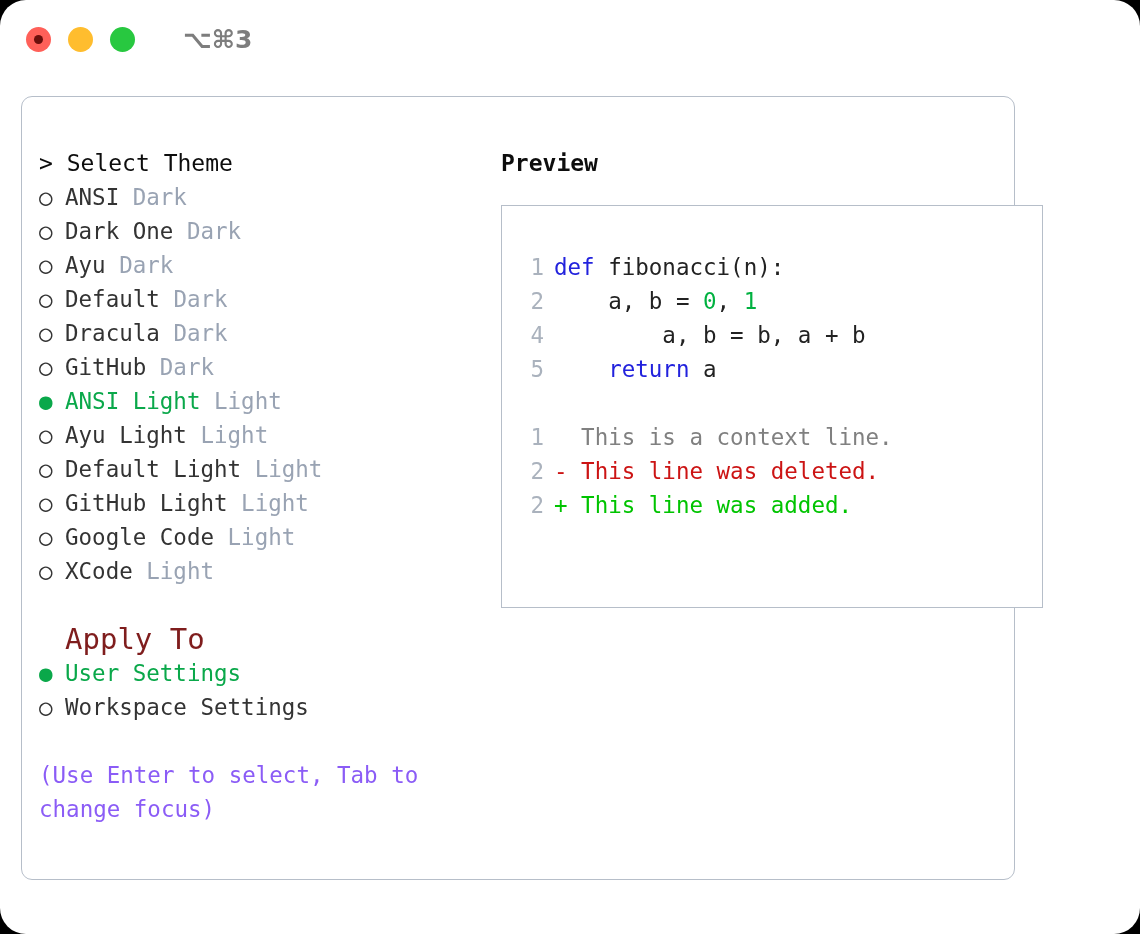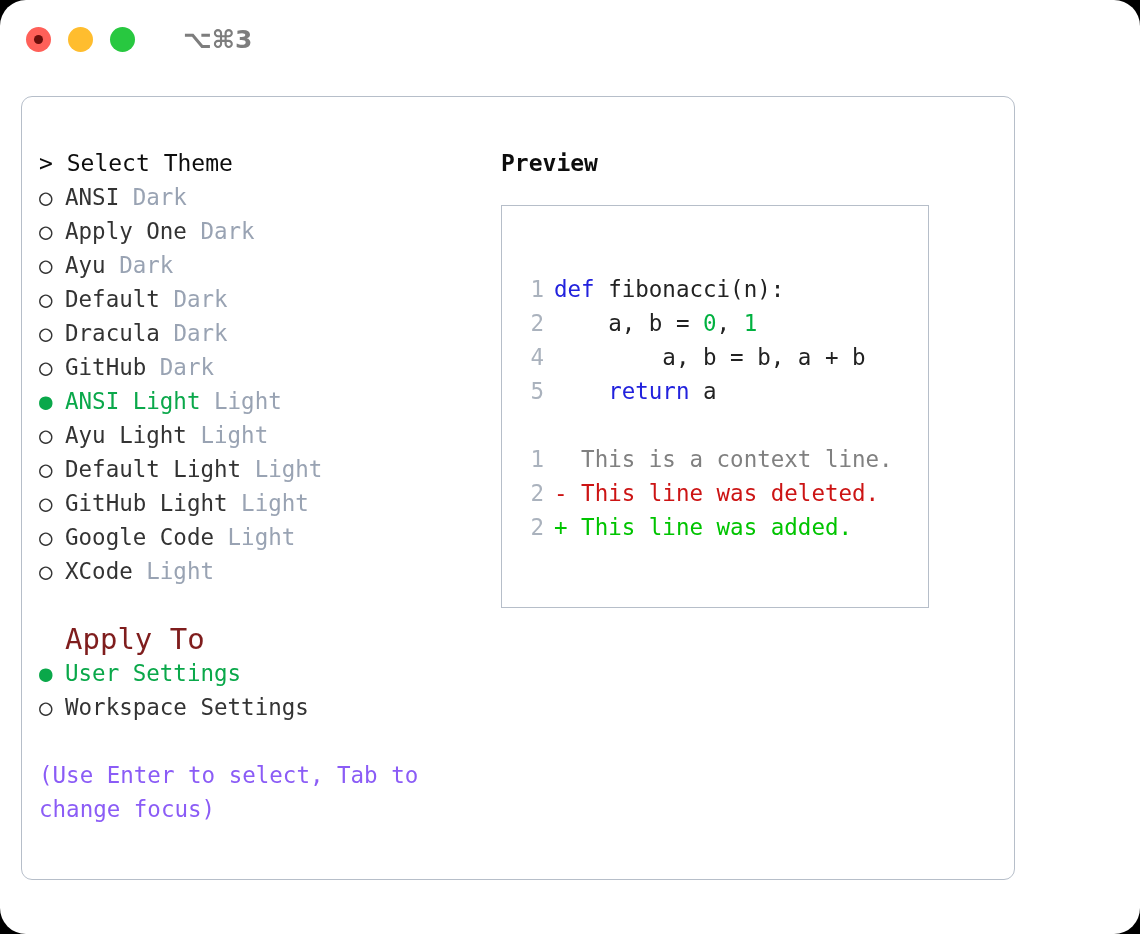--- a/index.html
+++ b/index.html
@@ -131,25 +131,25 @@
   
   .preview-title {
     font-size: 23px;
     line-height: 34px;
     font-weight: bold;
     color: #0d0d0d;
     white-space: pre;
   }
   .preview-box {
     margin-top: 25px;
-    width: 428px;
+    width: 542px;
     height: 403px;
     border: 1.6px solid #b6bec9;
     box-sizing: border-box;
-    padding: 66px 0 0 0;
+    padding: 44px 0 0 0;
     background: #ffffff;
   }
   .code-line {
     font-size: 22.5px;
     line-height: 34px;
     white-space: pre;
     color: #222222;
     padding-left: 14px;
   }
   .ln {
@@ -180,21 +180,21 @@
     <div class="win-title">⌥⌘3</div>
   </div>
 
   <div class="frame">
 
     <div class="pane-left">
       <div class="heading"><span>&gt;</span> <span>Select Theme</span></div>
 
       <div id="theme-list">
           <div class="row"><span class="bullet">○</span><span>ANSI </span><span class="dim">Dark</span></div>
-          <div class="row"><span class="bullet">○</span><span>Apply One </span><span class="dim">Dark</span></div>
+          <div class="row"><span class="bullet">○</span><span>Dark One </span><span class="dim">Dark</span></div>
           <div class="row"><span class="bullet">○</span><span>Ayu </span><span class="dim">Dark</span></div>
           <div class="row"><span class="bullet">○</span><span>Default </span><span class="dim">Dark</span></div>
           <div class="row"><span class="bullet">○</span><span>Dracula </span><span class="dim">Dark</span></div>
           <div class="row"><span class="bullet">○</span><span>GitHub </span><span class="dim">Dark</span></div>
           <div class="row"><span class="bullet on">●</span><span class="sel">ANSI Light </span><span class="dim">Light</span></div>
           <div class="row"><span class="bullet">○</span><span>Ayu Light </span><span class="dim">Light</span></div>
           <div class="row"><span class="bullet">○</span><span>Default Light </span><span class="dim">Light</span></div>
           <div class="row"><span class="bullet">○</span><span>GitHub Light </span><span class="dim">Light</span></div>
           <div class="row"><span class="bullet">○</span><span>Google Code </span><span class="dim">Light</span></div>
           <div class="row"><span class="bullet">○</span><span>XCode </span><span class="dim">Light</span></div>

